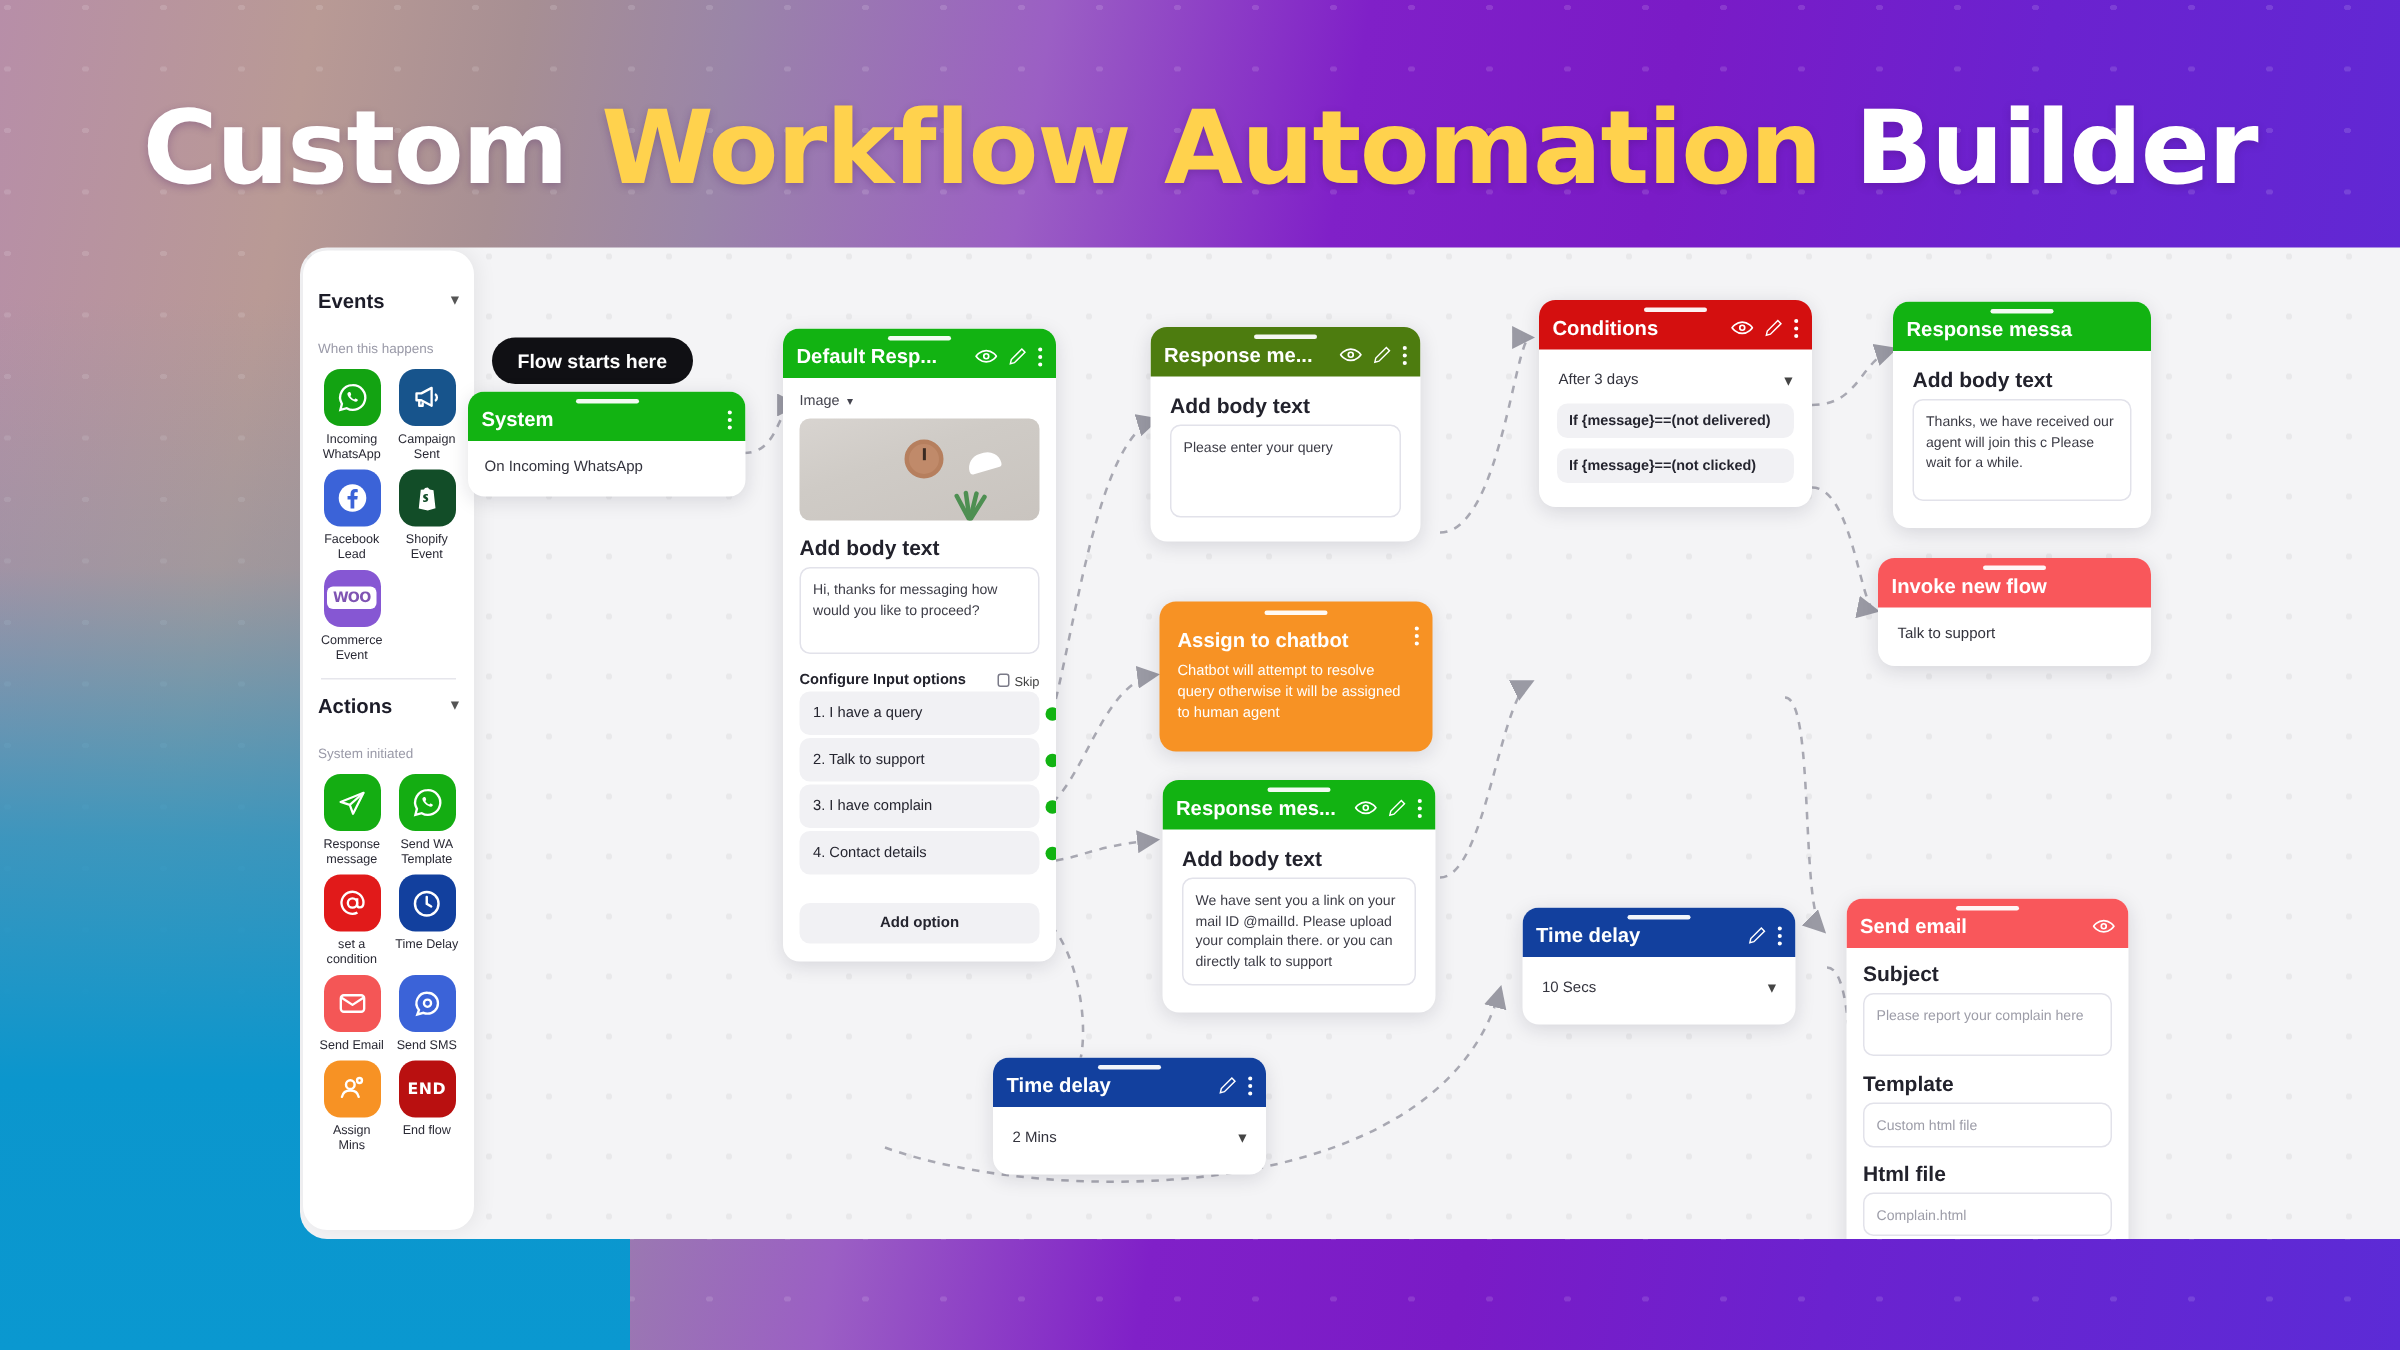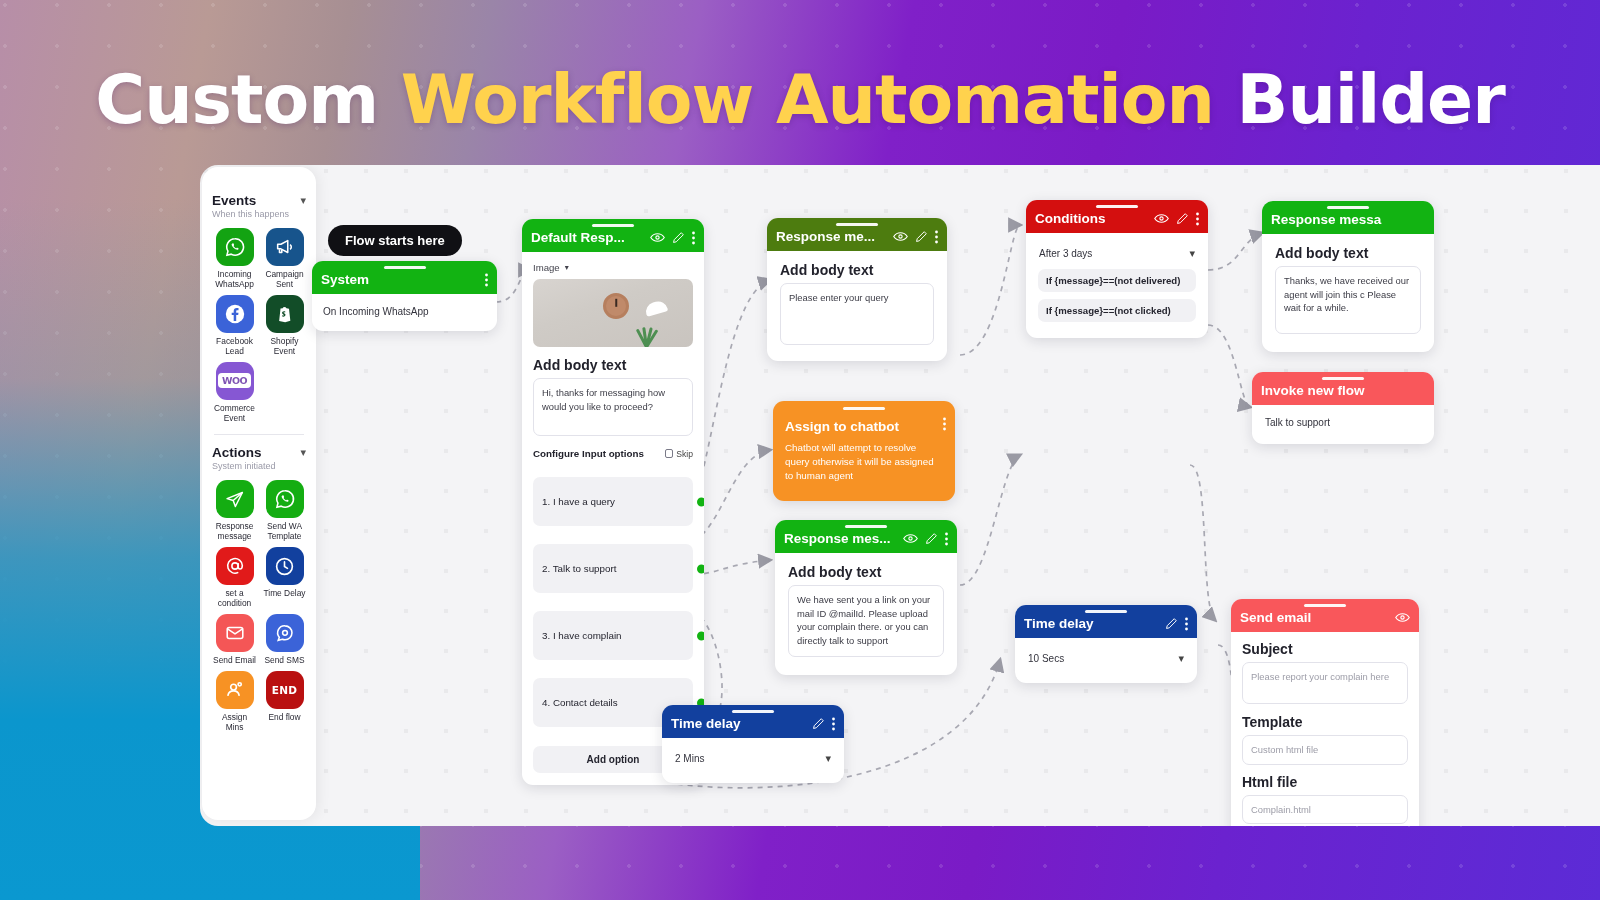--- a/index.html
+++ b/index.html
@@ -62,21 +62,21 @@
     position:absolute; left:2px; top:2px;
     width:114px; height:653px;
     background:#ffffff;
     border-radius:16px;
     box-shadow: 2px 0 14px rgba(0,0,0,.07);
     padding:26px 10px 10px 10px;
     overflow:hidden;
   }
   .sb-head { display:flex; align-items:center; justify-content:space-between; }
   .sb-title { font-size:13.5px; font-weight:bold; color:#1c1c28; }
-  .sb-sub { font-size:9px; color:#9a9aa8; margin-top:1px; margin-bottom:9px; }
+  .sb-sub { font-size:9px; color:#9a9aa8; margin-top:19px; margin-bottom:9px; }
   .chev { font-size:11px; color:#555; line-height:1; }
   .sb-grid { display:grid; grid-template-columns:repeat(2,1fr); gap:5px 5px; }
   .sb-item { display:flex; flex-direction:column; align-items:center; width:45px; }
   .sb-ico {
     width:38px; height:38px; border-radius:11px;
     display:flex; align-items:center; justify-content:center;
     color:#fff;
   }
   .sb-lbl { font-size:8.4px; line-height:1.18; color:#2a2a35; text-align:center; margin-top:4px; }
   .sb-div { height:1px; background:#e6e6ec; margin:11px 2px 10px 2px; }
@@ -116,21 +116,21 @@
   }
   .select .cv { color:#444; font-size:11px; }
   .pill {
     background:#f1f1f4; border-radius:7px;
     font-size:9.6px; color:#25252f; padding:6px 8px; margin-top:7px;
     font-weight:600;
   }
   .opt {
     position:relative;
     background:#f1f1f4; border-radius:7px;
-    font-size:9.8px; color:#25252f; padding:19px 9px; margin-top:18px;
+    font-size:9.8px; color:#25252f; padding:9px 9px; margin-top:2px;
   }
   .opt .dot { position:absolute; right:-13px; top:50%; transform:translateY(-50%);
               width:9px; height:9px; border-radius:50%; background:#12b312; }
   .addopt { background:#f1f1f4; border-radius:7px; text-align:center;
             font-size:10px; color:#25252f; padding:8px 9px; margin-top:19px; font-weight:600; }
   .imgsel { display:flex; align-items:center; gap:5px; font-size:9.6px; color:#44444e; margin-bottom:6px; }
   .thumb {
     width:100%; height:68px; border-radius:7px;
     background:linear-gradient(160deg,#d8d4d0 0%,#cfcbc6 40%,#c9c4bf 100%);
     position:relative; overflow:hidden;

